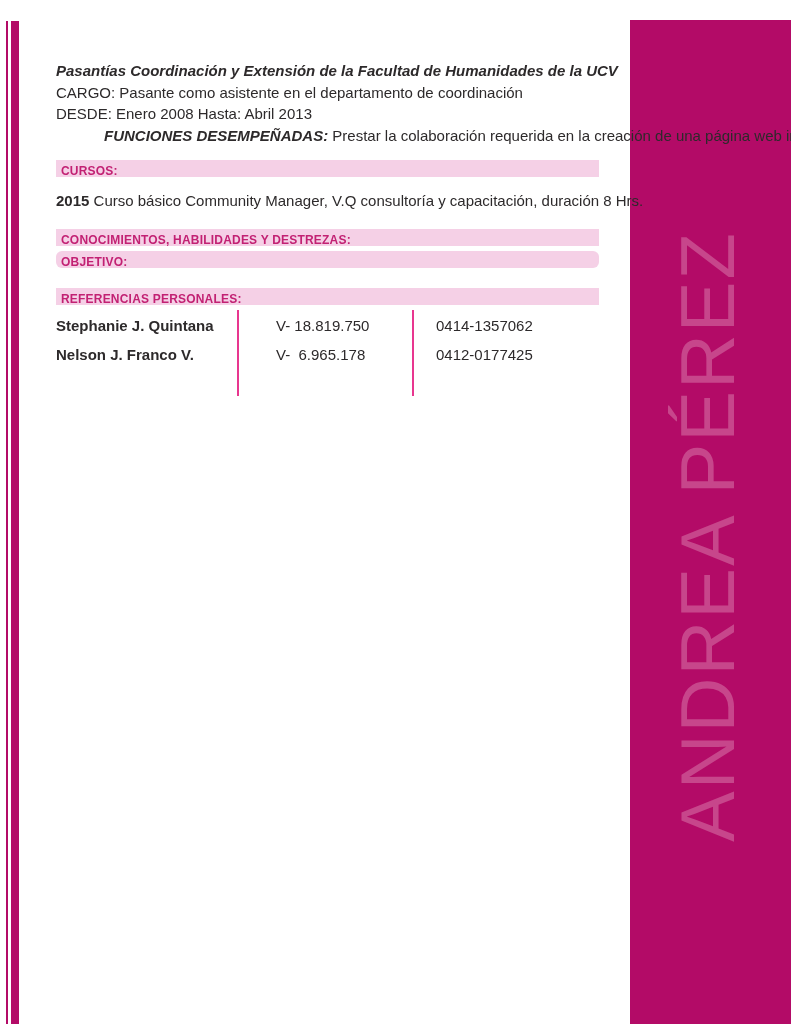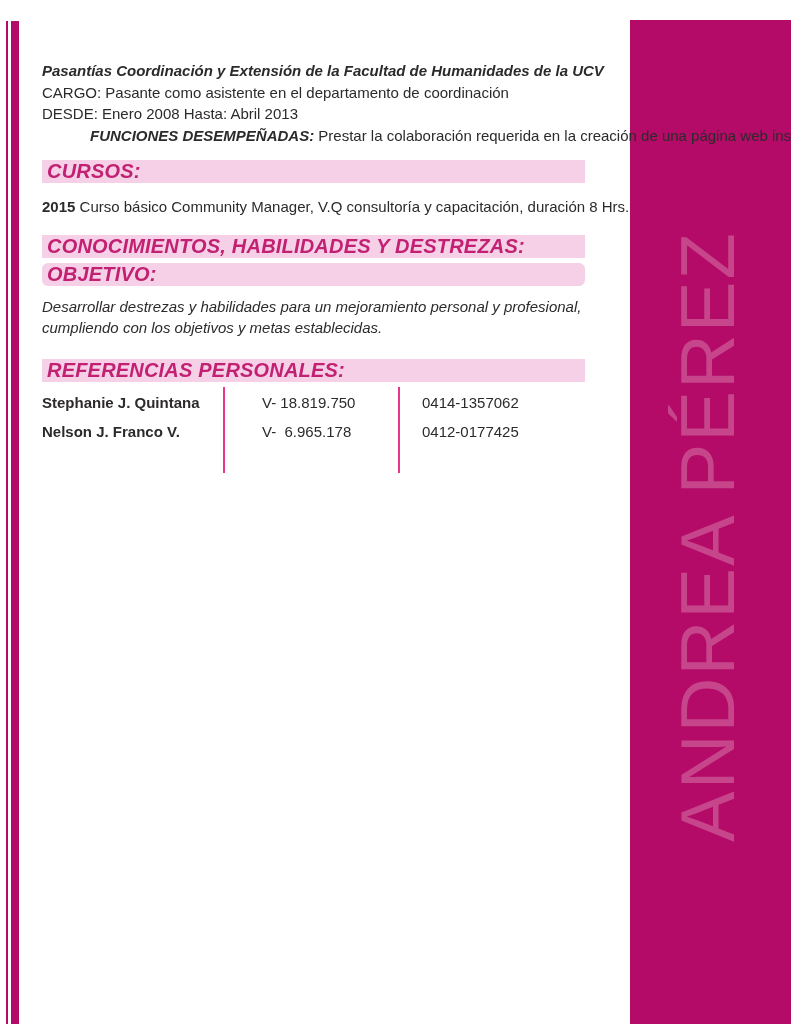--- a/index.html
+++ b/index.html
@@ -37,42 +37,41 @@
     line-height:1;
     font-weight:300;
     letter-spacing:2px;
     color:var(--sidebar-text);
     white-space:nowrap;
   }
 
   
   .content{
     position:absolute;
-    left:42px;
+    left:56px;
     top:60px;
     width:590px;
     font-size:15px;
     line-height:21.5px;
   }
   .intro p{white-space:nowrap;}
   .doc-title{font-weight:bold;font-style:italic;}
   .funciones{margin-left:48px;max-width:500px;white-space:normal;}
   .funciones .label{font-weight:bold;font-style:italic;}
 
   .bar{
     width:543px;
-    height:23px;
+    height:17px;
     line-height:23px;
     background:var(--bar-bg);
     color:var(--bar-text);
     font-weight:bold;
-    font-size:20px;
+    font-size:12px;
     padding-left:5px;
     letter-spacing:.2px;
-    font-style:italic;
   }
   .bar-cursos{margin-top:14px;}
   .bar-conocimientos{margin-top:17px;}
   .bar-objetivo{margin-top:5px;border-radius:6px;}
   .bar-referencias{margin-top:20px;}
 
   .curso-line{margin-top:13px;white-space:nowrap;}
   .curso-line .year{font-weight:bold;}
 
   .skills{margin-top:12px;font-style:italic;}
@@ -117,21 +116,20 @@
     <p class="curso-line">
       <span class="year">2015</span>
       <span>Curso básico Community Manager, V.Q consultoría y capacitación, duración 8 Hrs.</span>
     </p>
 
     <div class="bar bar-conocimientos">CONOCIMIENTOS, HABILIDADES Y DESTREZAS:</div>
 
 
     <div class="bar bar-objetivo">OBJETIVO:</div>
 
-    <p class="objetivo-text">Desarrollar destrezas y habilidades para un mejoramiento personal y profesional, cumpliendo con los objetivos y metas establecidas.</p>
 
     <div class="bar bar-referencias">REFERENCIAS PERSONALES:</div>
 
     <div class="ref-table">
       <div class="ref-divider d1"></div>
       <div class="ref-divider d2"></div>
 
       <div class="ref-row">
         <span class="ref-name">Stephanie J. Quintana</span>
         <span class="ref-id">V- 18.819.750</span>

